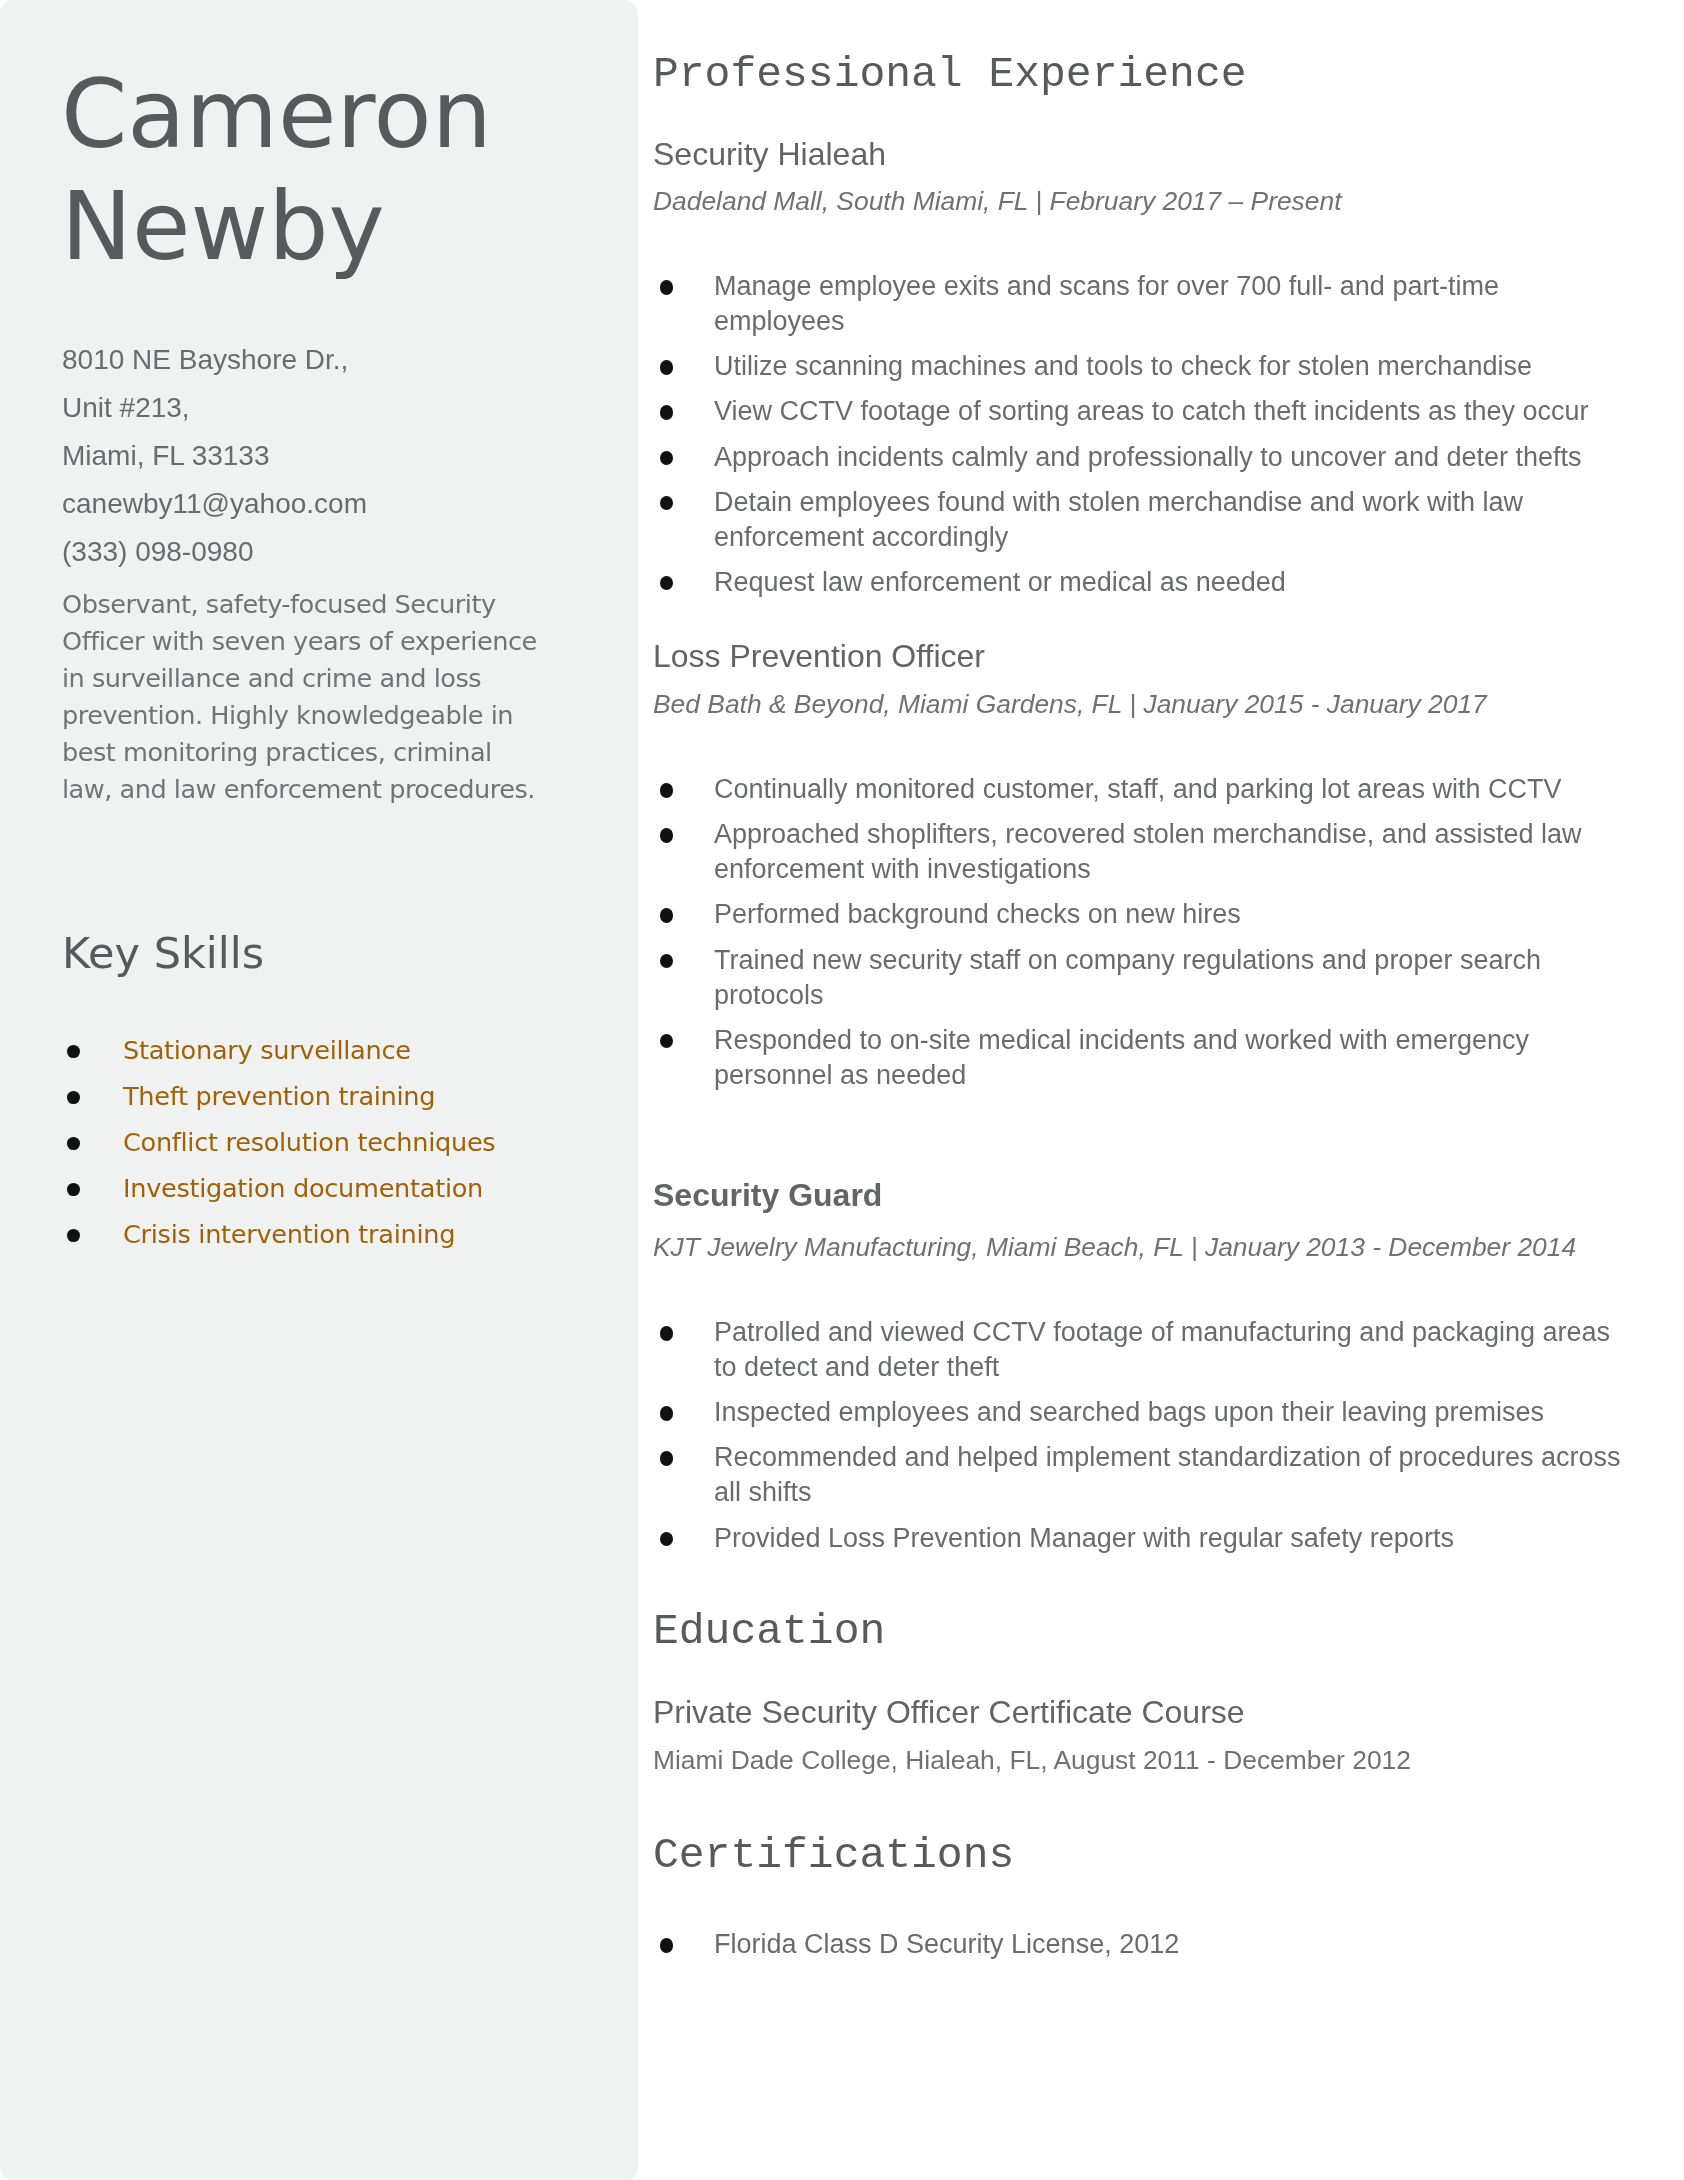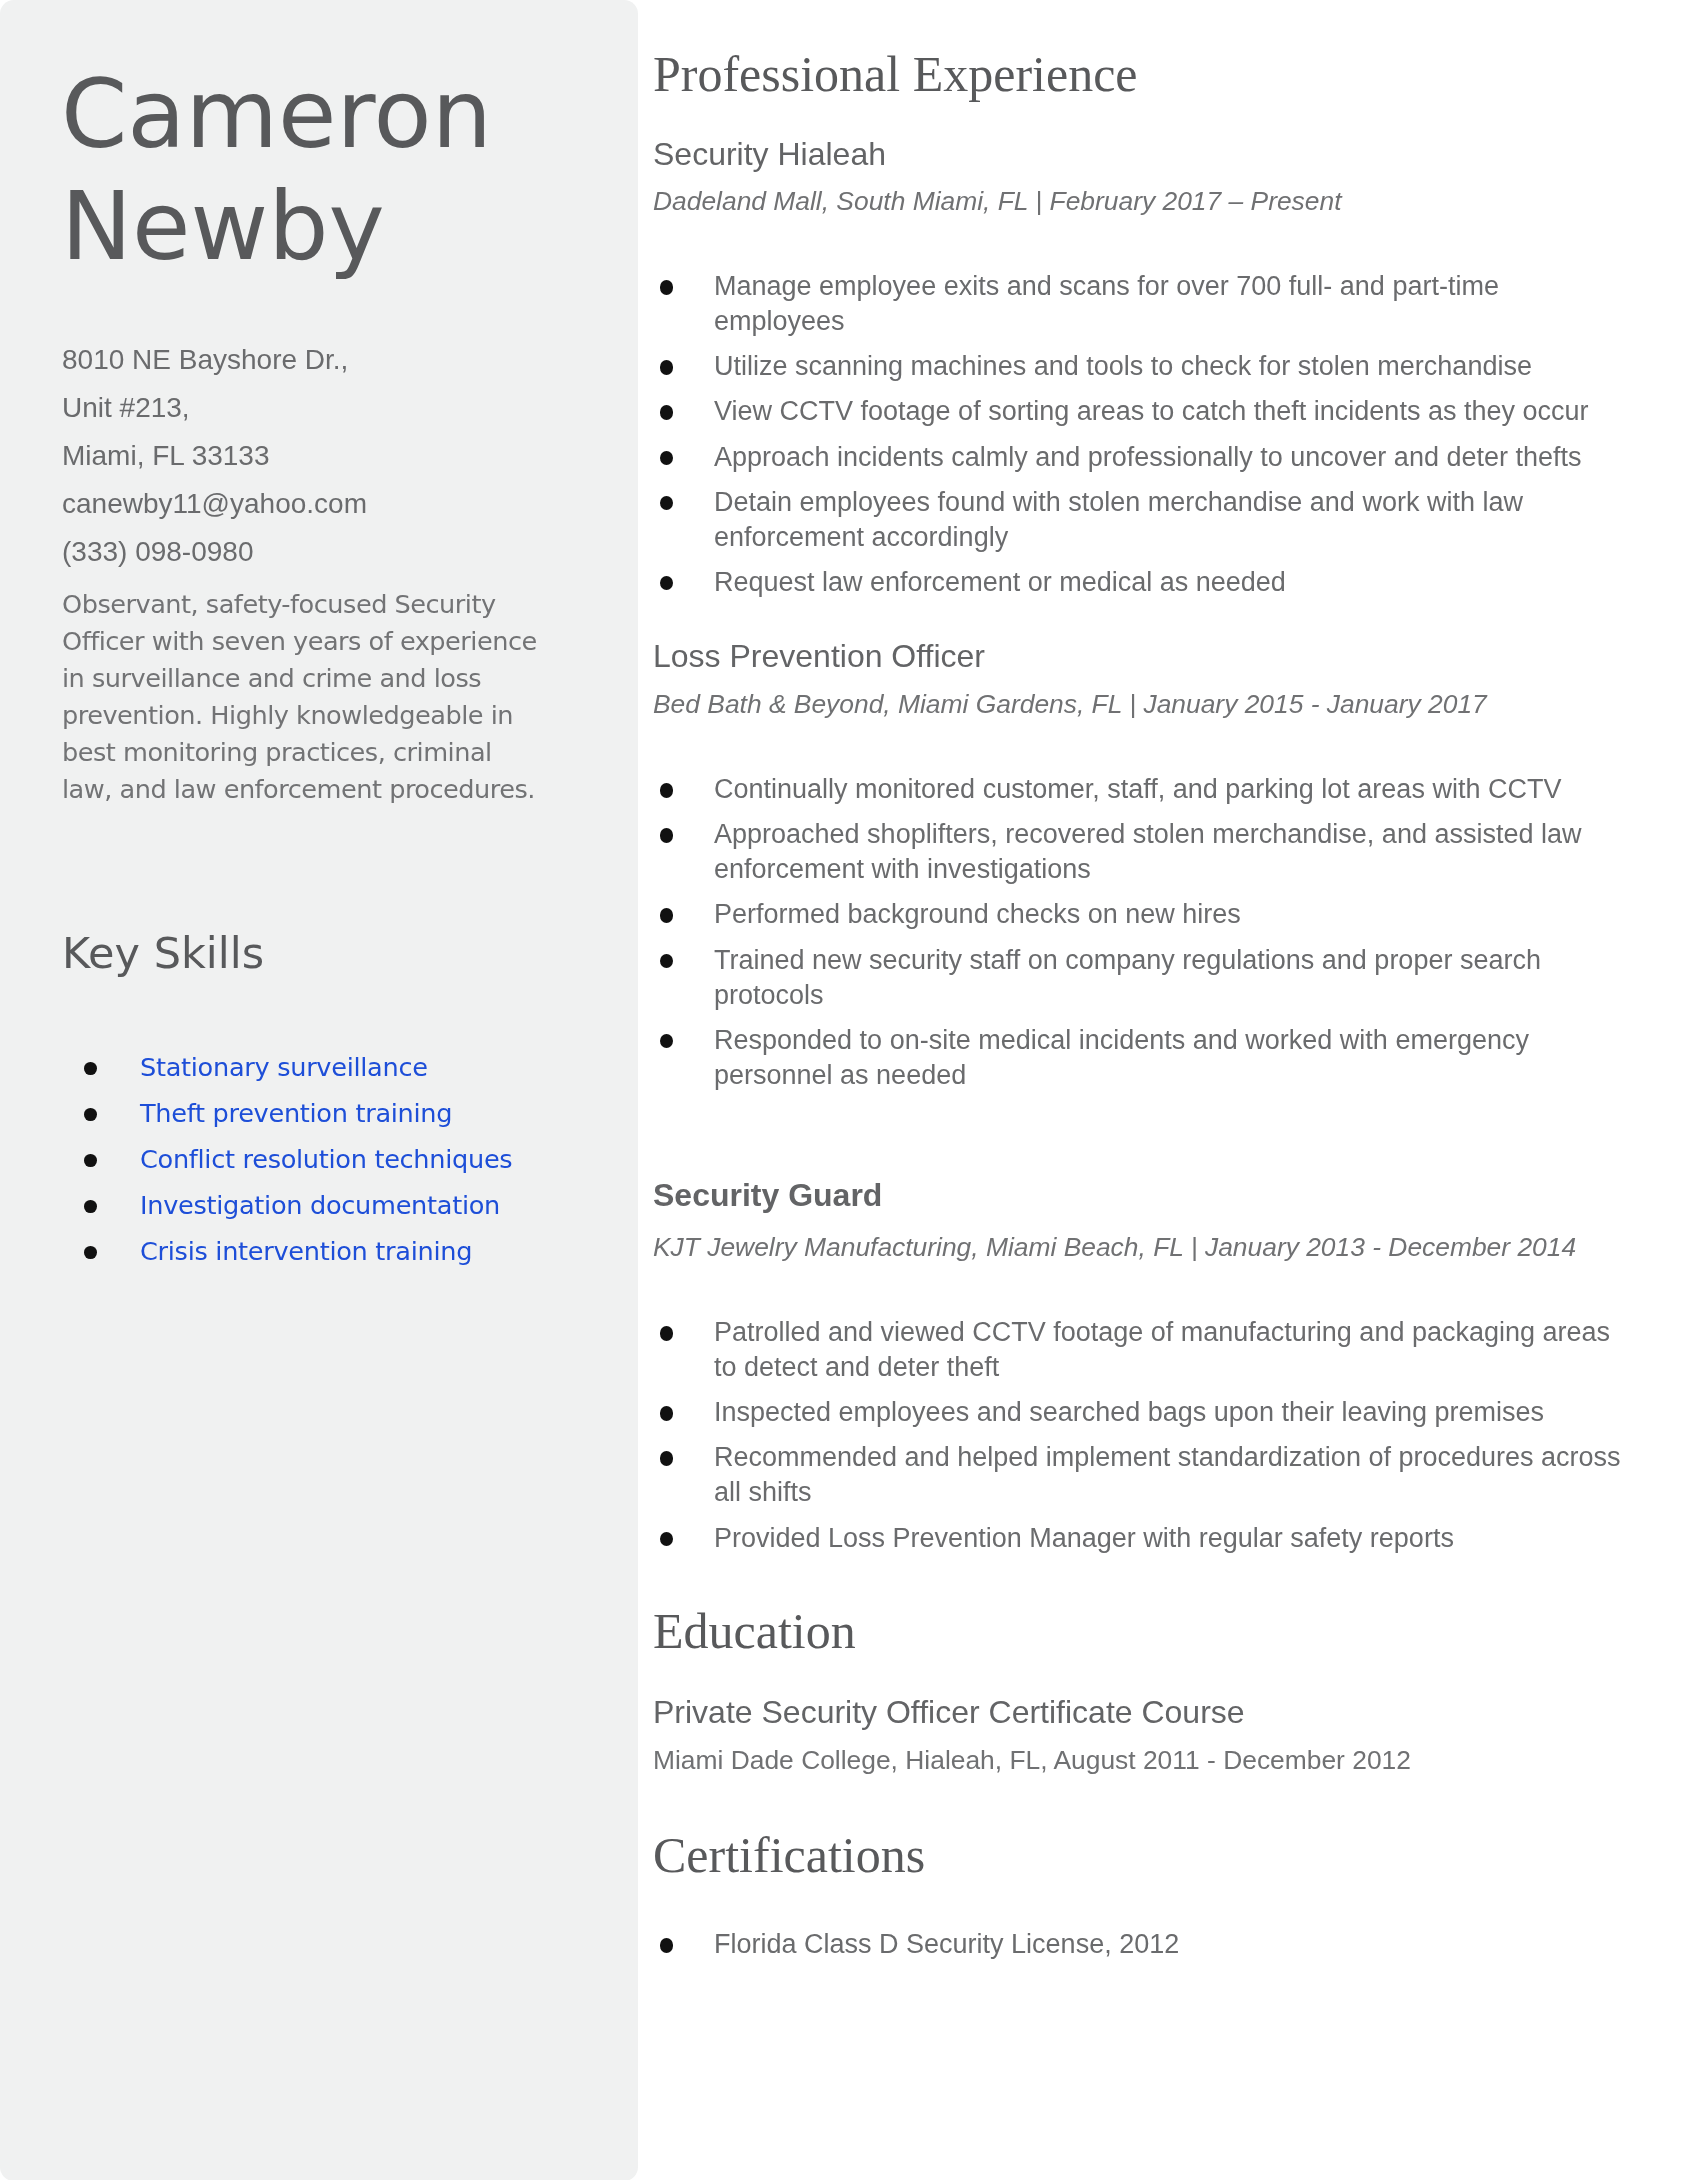--- a/index.html
+++ b/index.html
@@ -29,33 +29,33 @@
   .summary {
     position: absolute; left: 62px; top: 586px; width: 477px; margin: 0;
     font-family: "DejaVu Sans", sans-serif;
     font-size: 25.6px; line-height: 37px; color: #727375; letter-spacing: -0.5px;
   }
   .side-heading {
     position: absolute; left: 62px; top: 928px; margin: 0; font-weight: normal;
     font-family: "DejaVu Sans", sans-serif; font-size: 43px; line-height: 51px; color: #58595b;
   }
   .skills {
-    position: absolute; left: 62px; top: 1027px; margin: 17px; padding: 0; list-style: none;
-    font-family: "DejaVu Sans", sans-serif; font-size: 25.6px; line-height: 46px; color: #1d4ed8;
+    position: absolute; left: 62px; top: 1027px; margin: 0; padding: 0; list-style: none;
+    font-family: "DejaVu Sans", sans-serif; font-size: 25.6px; line-height: 46px; color: #a16207;
     letter-spacing: -0.3px;
   }
   .skills li { position: relative; padding-left: 61px; white-space: nowrap; }
   .bullet {
     position: absolute; left: 5.1px; top: 18px; width: 12.8px; height: 12.8px;
     border-radius: 50%; background: #111111;
   }
   .main { position: absolute; left: 653px; top: 0; width: 980px; }
   .main-heading {
     position: absolute; left: 0; margin: 0; font-weight: normal;
-    font-family: Liberation Serif, serif; font-size: 50px; line-height: 51px; color: #58595b;
+    font-family: Liberation Mono, monospace; font-size: 43px; line-height: 51px; color: #58595b;
   }
   .job-title {
     position: absolute; left: 0; margin: 0; font-weight: normal;
     font-family: "Liberation Sans", sans-serif; font-size: 32px; line-height: 39px; color: #636466;
   }
   .job-meta {
     position: absolute; left: 0; margin: 0;
     font-family: "Liberation Sans", sans-serif; font-style: italic;
     font-size: 26.4px; line-height: 34px; color: #707173; white-space: nowrap;
   }

